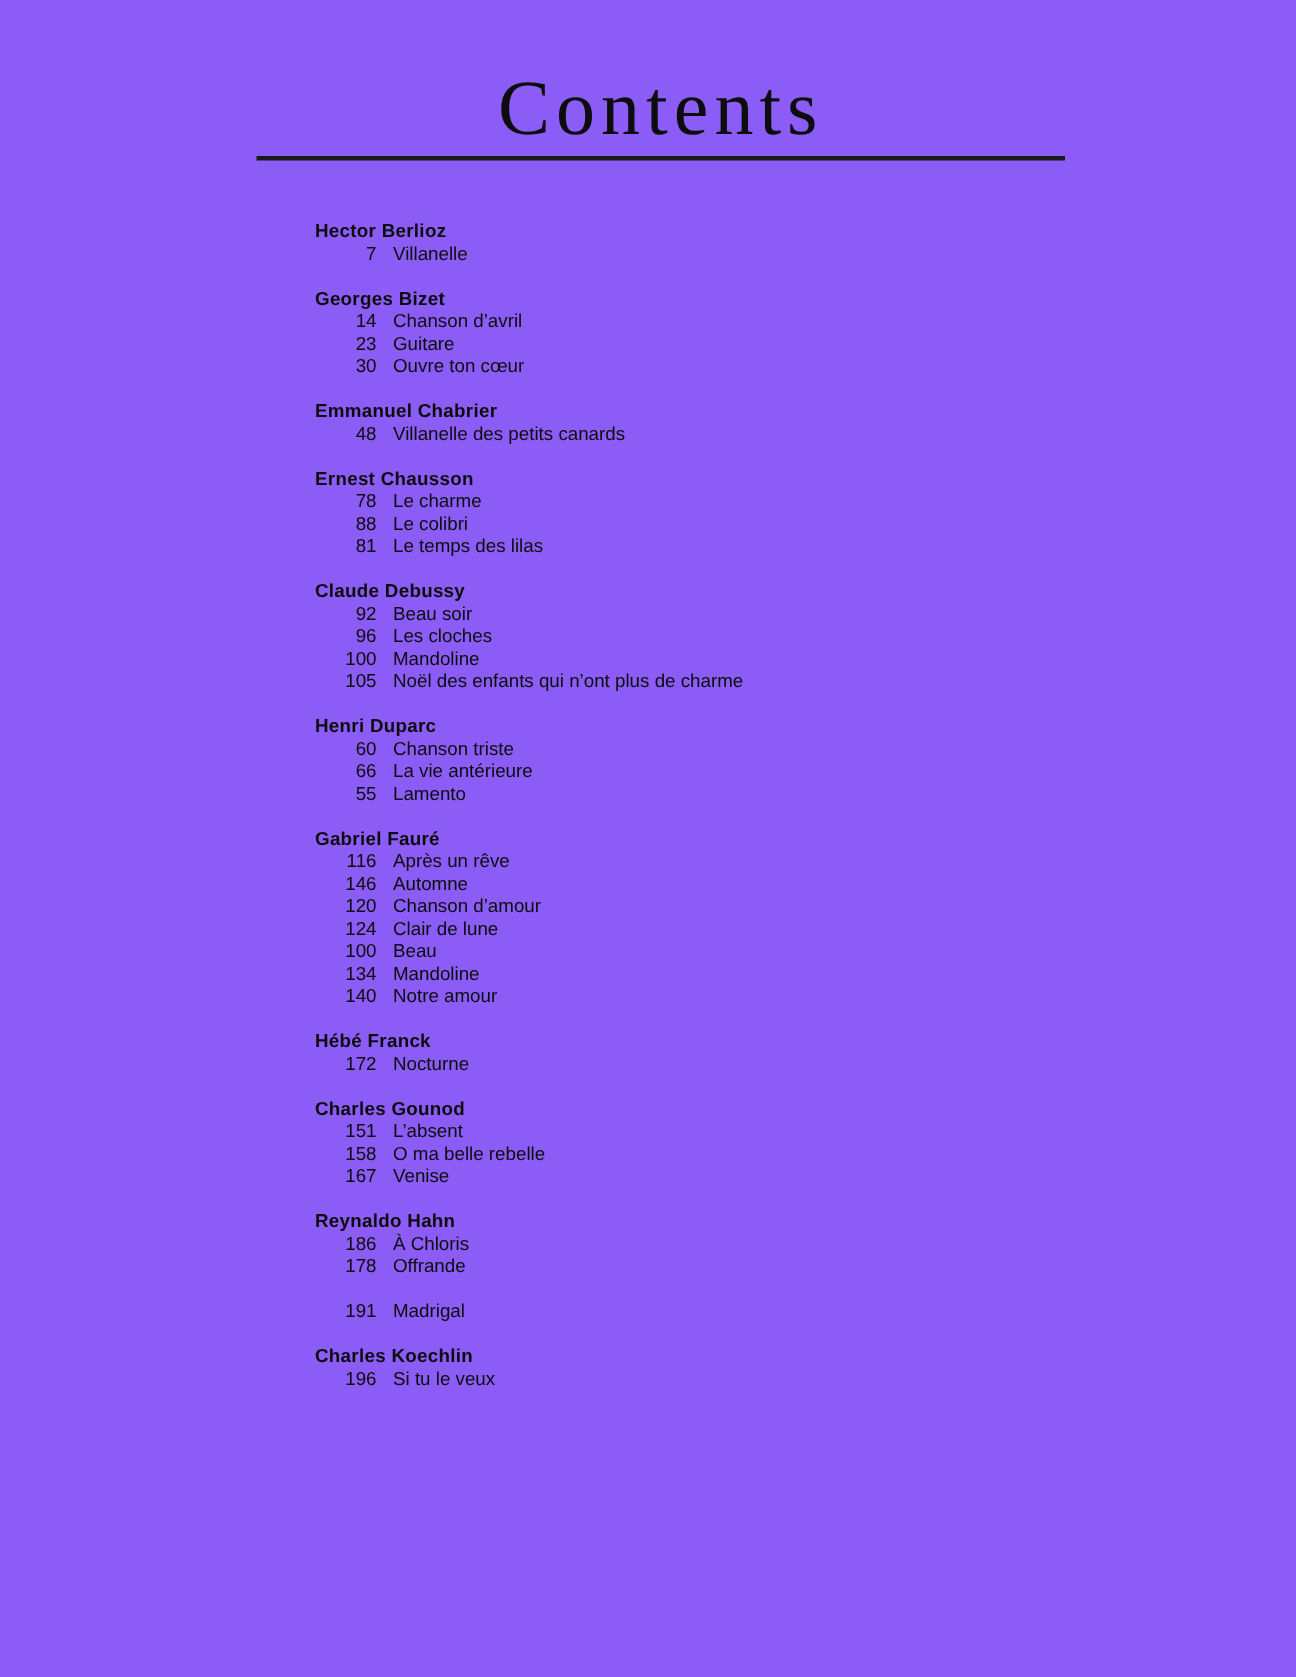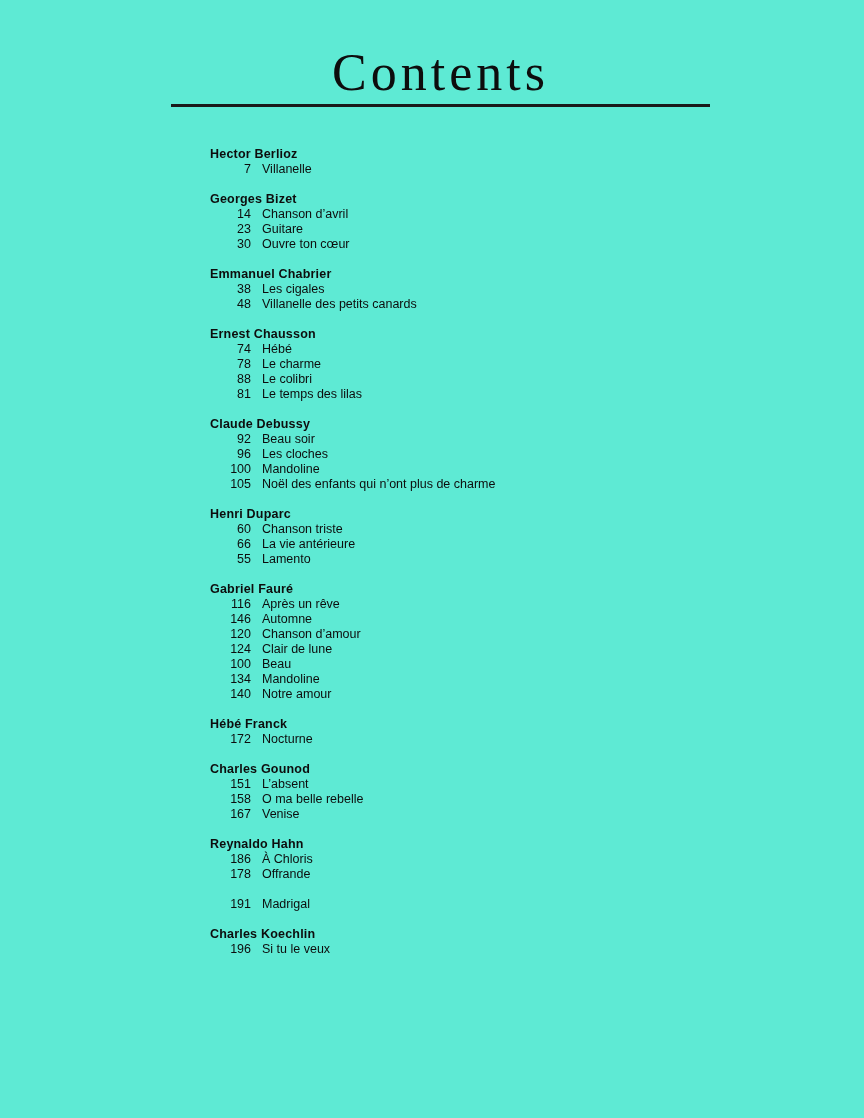--- a/index.html
+++ b/index.html
@@ -69,21 +69,21 @@
     flex: 0 0 auto;
   }
   .song {
     margin-left: 11px;
     white-space: nowrap;
   }
 </style>
 </head>
 <body>
 
-<div class="page" style="color: rgb(13, 13, 13); background: #5eead4;">
+<div class="page" style="color: rgb(13, 13, 13); background: #8b5cf6;">
 
   <div class="head-block">
     <h1 class="page-title">Contents</h1>
   </div>
   <div class="title-rule" style="background: rgb(26, 26, 26);"></div>
 
   <main class="toc">
     <div id="toc-sections">
         <section class="toc-section">
           <div class="composer">Hector Berlioz</div>
@@ -103,35 +103,27 @@
             <span class="song">Guitare</span>
           </div>
           <div class="row">
             <span class="num">30</span>
             <span class="song">Ouvre ton cœur</span>
           </div>
         </section>
         <section class="toc-section">
           <div class="composer">Emmanuel Chabrier</div>
           <div class="row">
-            <span class="num">38</span>
-            <span class="song">Les cigales</span>
-          </div>
-          <div class="row">
             <span class="num">48</span>
             <span class="song">Villanelle des petits canards</span>
           </div>
         </section>
         <section class="toc-section">
           <div class="composer">Ernest Chausson</div>
           <div class="row">
-            <span class="num">74</span>
-            <span class="song">Hébé</span>
-          </div>
-          <div class="row">
             <span class="num">78</span>
             <span class="song">Le charme</span>
           </div>
           <div class="row">
             <span class="num">88</span>
             <span class="song">Le colibri</span>
           </div>
           <div class="row">
             <span class="num">81</span>
             <span class="song">Le temps des lilas</span>

